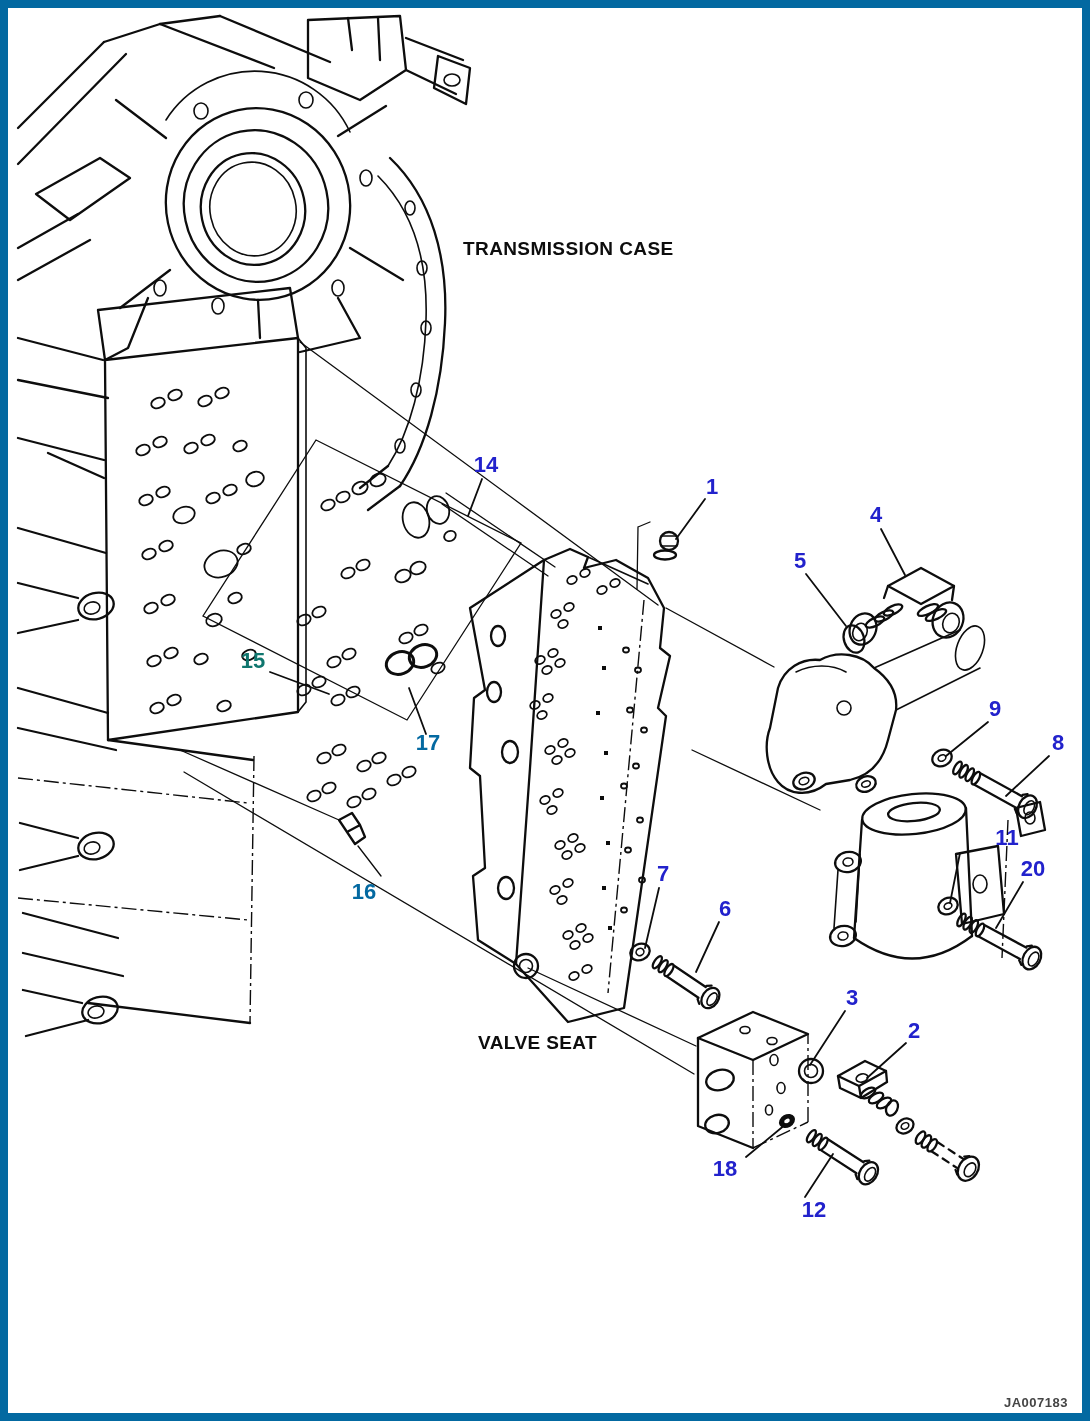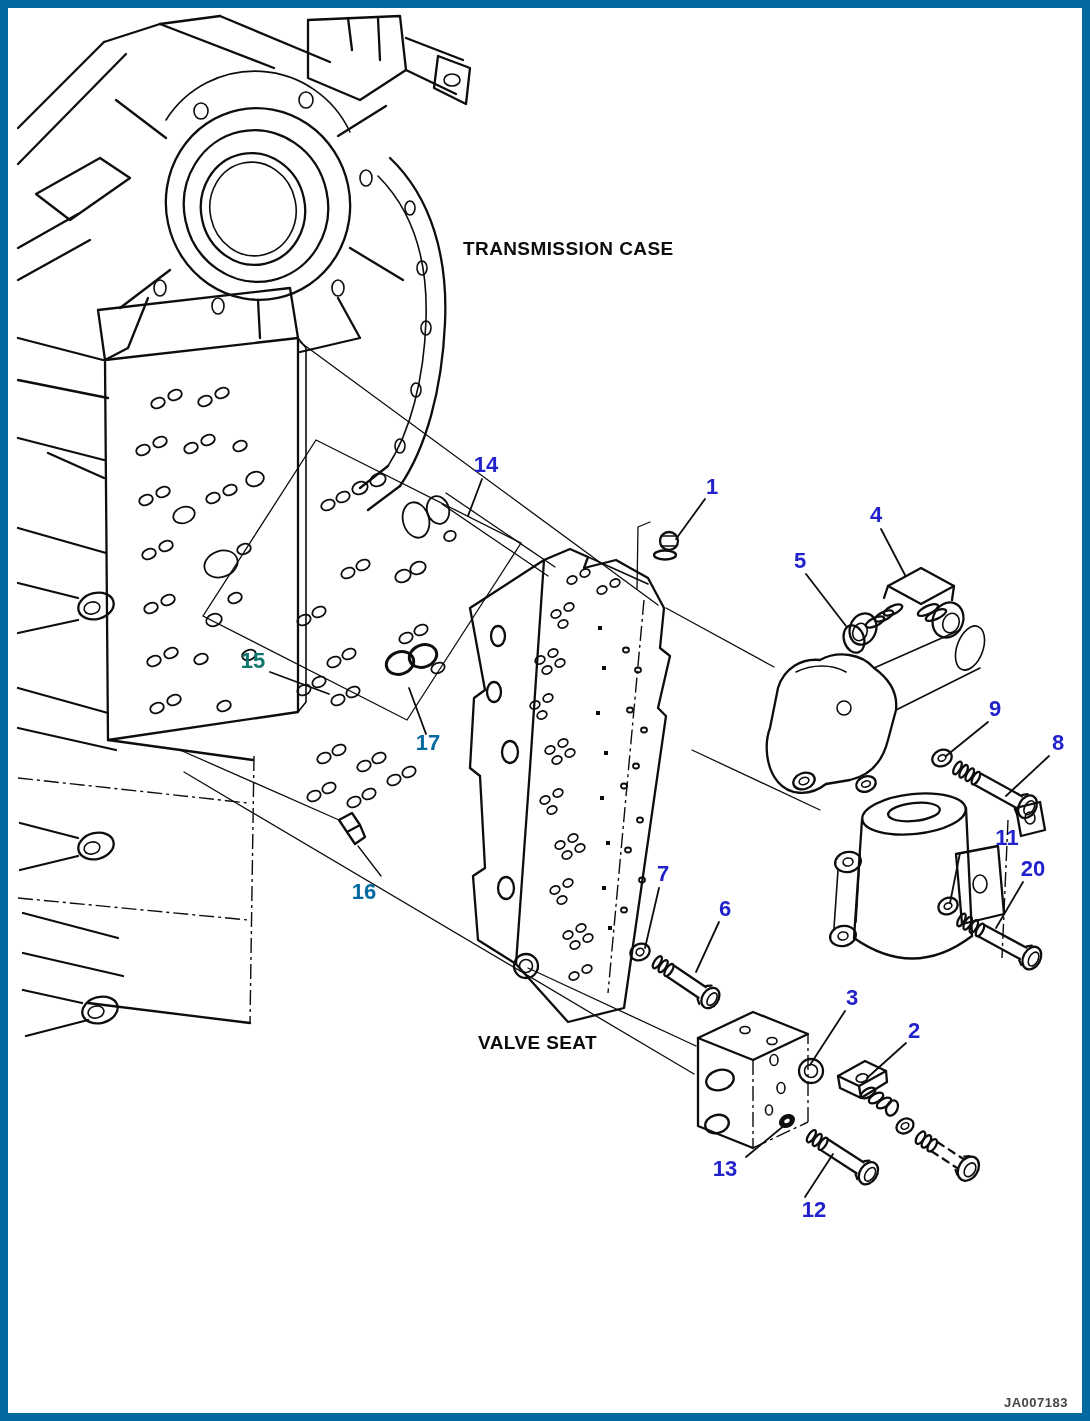--- a/index.html
+++ b/index.html
@@ -458,19 +458,19 @@
       <span class="callout" style="left: 844px; top: 990px; color: rgb(34, 34, 204);">3</span>
       <span class="callout" style="left: 868px; top: 507px; color: rgb(34, 34, 204);">4</span>
       <span class="callout" style="left: 792px; top: 553px; color: rgb(34, 34, 204);">5</span>
       <span class="callout" style="left: 717px; top: 901px; color: rgb(34, 34, 204);">6</span>
       <span class="callout" style="left: 655px; top: 866px; color: rgb(34, 34, 204);">7</span>
       <span class="callout" style="left: 1050px; top: 735px; color: rgb(34, 34, 204);">8</span>
       <span class="callout" style="left: 987px; top: 701px; color: rgb(34, 34, 204);">9</span>
       <span class="callout" style="left: 1025px; top: 861px; color: rgb(34, 34, 204);">20</span>
       <span class="callout" style="left: 999px; top: 830px; color: rgb(34, 34, 204);">11</span>
       <span class="callout" style="left: 790px; top: 1202px; color: rgb(34, 34, 204); margin-left: 16px;">12</span>
-      <span class="callout" style="left: 717px; top: 1161px; color: rgb(34, 34, 204);">13</span>
+      <span class="callout" style="left: 717px; top: 1161px; color: rgb(34, 34, 204);">18</span>
       <span class="callout" style="left: 478px; top: 457px; color: rgb(34, 34, 204);">14</span>
       <span class="callout" style="left: 245px; top: 653px; color: #0f766e;">15</span>
       <span class="callout" style="left: 356px; top: 884px; color: #0369a1;">16</span>
       <span class="callout" style="left: 420px; top: 735px; color: #0369a1;">17</span>
     </div>
 </div>
 
 </body></html>

